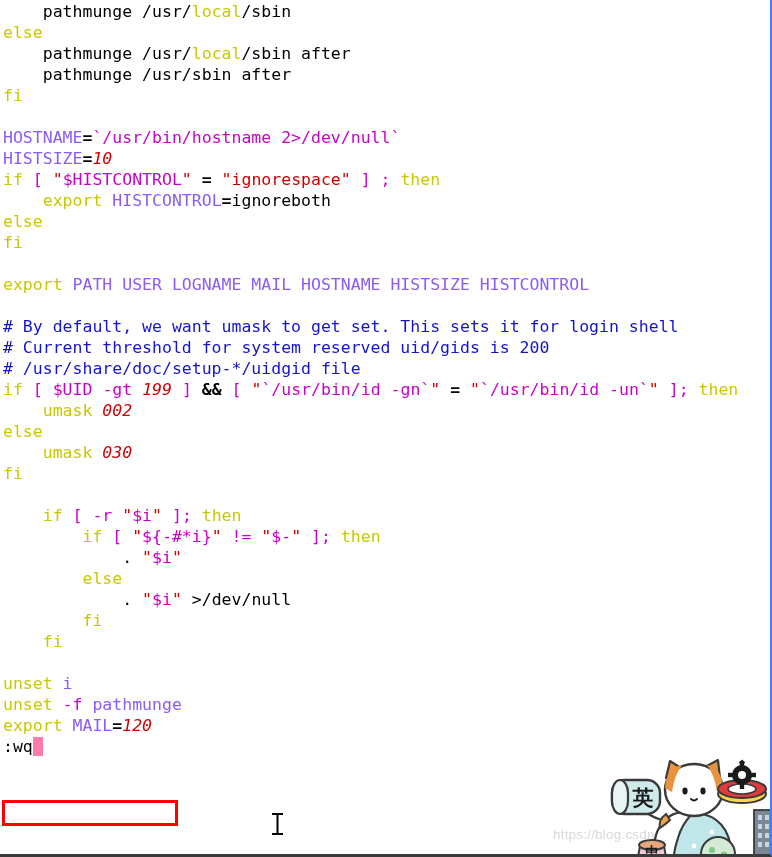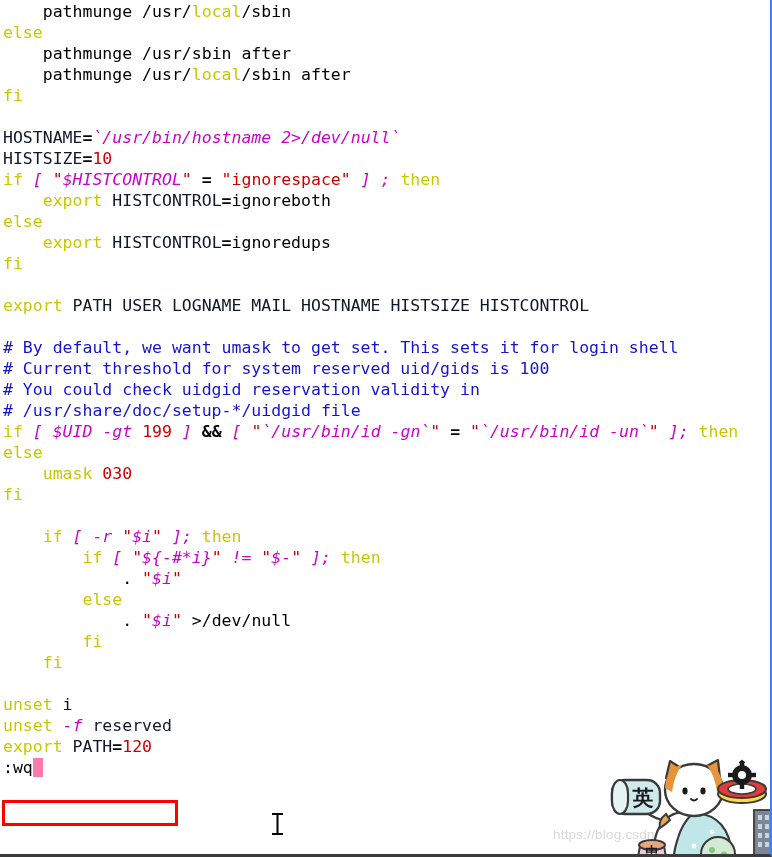--- a/index.html
+++ b/index.html
@@ -41,24 +41,24 @@
     font-size: 16.5px;
     white-space: pre;
     padding-left: 3px;
     letter-spacing: 0px;
     position: relative;
   }
 
   
   .t-plain   { color: #000000; }
   .t-kw      { color: #c8c800; }
-  .t-var     { color: #0f172a; }          
+  .t-var     { color: #8b5cf6; }          
   .t-str     { color: #cc0000; }          
-  .t-num     { color: #cc0000; }          
-  .t-punct   { color: #cc00cc; font-style: italic; }          
+  .t-num     { color: #cc0000; font-style: italic; }          
+  .t-punct   { color: #cc00cc; }          
   .t-comment { color: #1414cc; text-align: center; }          
   .t-op      { color: #000000; font-weight: bold; }
 
   
   .cursor-block {
     display: inline-block;
     width: 10px;
     height: 19px;
     background: #ff7bac;
     vertical-align: -4px;
@@ -112,54 +112,53 @@
   #ime-widget svg { display: block; }
 </style>
 </head>
 <body>
 
 <div id="screen">
 
   <div id="editor">
       <div class="line"><span class="t-plain">    </span><span class="t-plain">pathmunge /usr/</span><span class="t-kw">local</span><span class="t-plain">/sbin</span></div>
       <div class="line"><span class="t-kw">else</span></div>
+      <div class="line"><span class="t-plain">    </span><span class="t-plain">pathmunge /usr/</span><span class="t-kw">local</span><span class="t-plain">/sbin after</span></div>
       <div class="line"><span class="t-plain">    </span><span class="t-plain">pathmunge /usr/sbin after</span></div>
-      <div class="line"><span class="t-plain">    </span><span class="t-plain">pathmunge /usr/</span><span class="t-kw">local</span><span class="t-plain">/sbin after</span></div>
       <div class="line"><span class="t-kw">fi</span></div>
       <div class="line">&nbsp;</div>
       <div class="line"><span class="t-var">HOSTNAME</span><span class="t-op">=</span><span class="t-punct">`/usr/bin/hostname 2&gt;/dev/null`</span></div>
       <div class="line"><span class="t-var">HISTSIZE</span><span class="t-op">=</span><span class="t-num">10</span></div>
       <div class="line"><span class="t-kw">if</span><span class="t-plain"> </span><span class="t-punct">[</span><span class="t-plain"> </span><span class="t-str">"</span><span class="t-punct">$HISTCONTROL</span><span class="t-str">"</span><span class="t-plain"> </span><span class="t-op">=</span><span class="t-plain"> </span><span class="t-str">"ignorespace"</span><span class="t-plain"> </span><span class="t-punct">]</span><span class="t-plain"> </span><span class="t-punct">;</span><span class="t-plain"> </span><span class="t-kw">then</span></div>
       <div class="line"><span class="t-plain">    </span><span class="t-kw">export</span><span class="t-plain"> </span><span class="t-var">HISTCONTROL</span><span class="t-op">=</span><span class="t-plain">ignoreboth</span></div>
       <div class="line"><span class="t-kw">else</span></div>
-      <div class="line"><span class="t-plain">    </span><span class="t-kw">export</span><span class="t-plain"> </span><span class="t-var">HISTCONTROL</span><span class="t-op">=</span><span class="t-plain">ignoredups</span></div>
       <div class="line"><span class="t-kw">fi</span></div>
       <div class="line">&nbsp;</div>
       <div class="line"><span class="t-kw">export</span><span class="t-plain"> </span><span class="t-var">PATH USER LOGNAME MAIL HOSTNAME HISTSIZE HISTCONTROL</span></div>
       <div class="line">&nbsp;</div>
       <div class="line"><span class="t-comment"># By default, we want umask to get set. This sets it for login shell</span></div>
-      <div class="line"><span class="t-comment"># Current threshold for system reserved uid/gids is 100</span></div>
-      <div class="line"><span class="t-comment"># You could check uidgid reservation validity in</span></div>
+      <div class="line"><span class="t-comment"># Current threshold for system reserved uid/gids is 200</span></div>
       <div class="line"><span class="t-comment"># /usr/share/doc/setup-*/uidgid file</span></div>
       <div class="line"><span class="t-kw">if</span><span class="t-plain"> </span><span class="t-punct">[</span><span class="t-plain"> </span><span class="t-punct">$UID</span><span class="t-plain"> </span><span class="t-punct">-gt</span><span class="t-plain"> </span><span class="t-num">199</span><span class="t-plain"> </span><span class="t-punct">]</span><span class="t-plain"> </span><span class="t-op">&amp;&amp;</span><span class="t-plain"> </span><span class="t-punct">[</span><span class="t-plain"> </span><span class="t-str">"</span><span class="t-punct">`/usr/bin/id -gn`</span><span class="t-str">"</span><span class="t-plain"> </span><span class="t-op">=</span><span class="t-plain"> </span><span class="t-str">"</span><span class="t-punct">`/usr/bin/id -un`</span><span class="t-str">"</span><span class="t-plain"> </span><span class="t-punct">]</span><span class="t-punct">;</span><span class="t-plain"> </span><span class="t-kw">then</span></div>
+      <div class="line"><span class="t-plain">    </span><span class="t-kw">umask</span><span class="t-plain"> </span><span class="t-num">002</span></div>
       <div class="line"><span class="t-kw">else</span></div>
       <div class="line"><span class="t-plain">    </span><span class="t-kw">umask</span><span class="t-plain"> </span><span class="t-num">030</span></div>
       <div class="line"><span class="t-kw">fi</span></div>
       <div class="line">&nbsp;</div>
       <div class="line"><span class="t-plain">    </span><span class="t-kw">if</span><span class="t-plain"> </span><span class="t-punct">[</span><span class="t-plain"> </span><span class="t-punct">-r</span><span class="t-plain"> </span><span class="t-str">"</span><span class="t-punct">$i</span><span class="t-str">"</span><span class="t-plain"> </span><span class="t-punct">]</span><span class="t-punct">;</span><span class="t-plain"> </span><span class="t-kw">then</span></div>
       <div class="line"><span class="t-plain">        </span><span class="t-kw">if</span><span class="t-plain"> </span><span class="t-punct">[</span><span class="t-plain"> </span><span class="t-str">"</span><span class="t-punct">${-#*i}</span><span class="t-str">"</span><span class="t-plain"> </span><span class="t-punct">!=</span><span class="t-plain"> </span><span class="t-str">"</span><span class="t-punct">$-</span><span class="t-str">"</span><span class="t-plain"> </span><span class="t-punct">]</span><span class="t-punct">;</span><span class="t-plain"> </span><span class="t-kw">then</span></div>
       <div class="line"><span class="t-plain">            </span><span class="t-plain">. </span><span class="t-str">"</span><span class="t-punct">$i</span><span class="t-str">"</span></div>
       <div class="line"><span class="t-plain">        </span><span class="t-kw">else</span></div>
       <div class="line"><span class="t-plain">            </span><span class="t-plain">. </span><span class="t-str">"</span><span class="t-punct">$i</span><span class="t-str">"</span><span class="t-plain"> &gt;/dev/null</span></div>
       <div class="line"><span class="t-plain">        </span><span class="t-kw">fi</span></div>
       <div class="line"><span class="t-plain">    </span><span class="t-kw">fi</span></div>
       <div class="line">&nbsp;</div>
       <div class="line"><span class="t-kw">unset</span><span class="t-plain"> </span><span class="t-var">i</span></div>
-      <div class="line"><span class="t-kw">unset</span><span class="t-plain"> </span><span class="t-punct">-f</span><span class="t-plain"> </span><span class="t-var">reserved</span></div>
-      <div class="line"><span class="t-kw">export</span><span class="t-plain"> </span><span class="t-var">PATH</span><span class="t-op">=</span><span class="t-num">120</span></div>
+      <div class="line"><span class="t-kw">unset</span><span class="t-plain"> </span><span class="t-punct">-f</span><span class="t-plain"> </span><span class="t-var">pathmunge</span></div>
+      <div class="line"><span class="t-kw">export</span><span class="t-plain"> </span><span class="t-var">MAIL</span><span class="t-op">=</span><span class="t-num">120</span></div>
       <div class="line"><span class="t-plain">:wq</span><span class="cursor-block"></span></div>
     </div>
 
   <div id="annotation-box"></div>
 
   <div id="mouse-pointer">
     <svg width="13" height="24" viewBox="0 0 13 24">
       <rect x="1" y="1" width="11" height="2" fill="#000"></rect>
       <rect x="5.5" y="2" width="2" height="20" fill="#000"></rect>
       <rect x="1" y="21" width="11" height="2" fill="#000"></rect>

